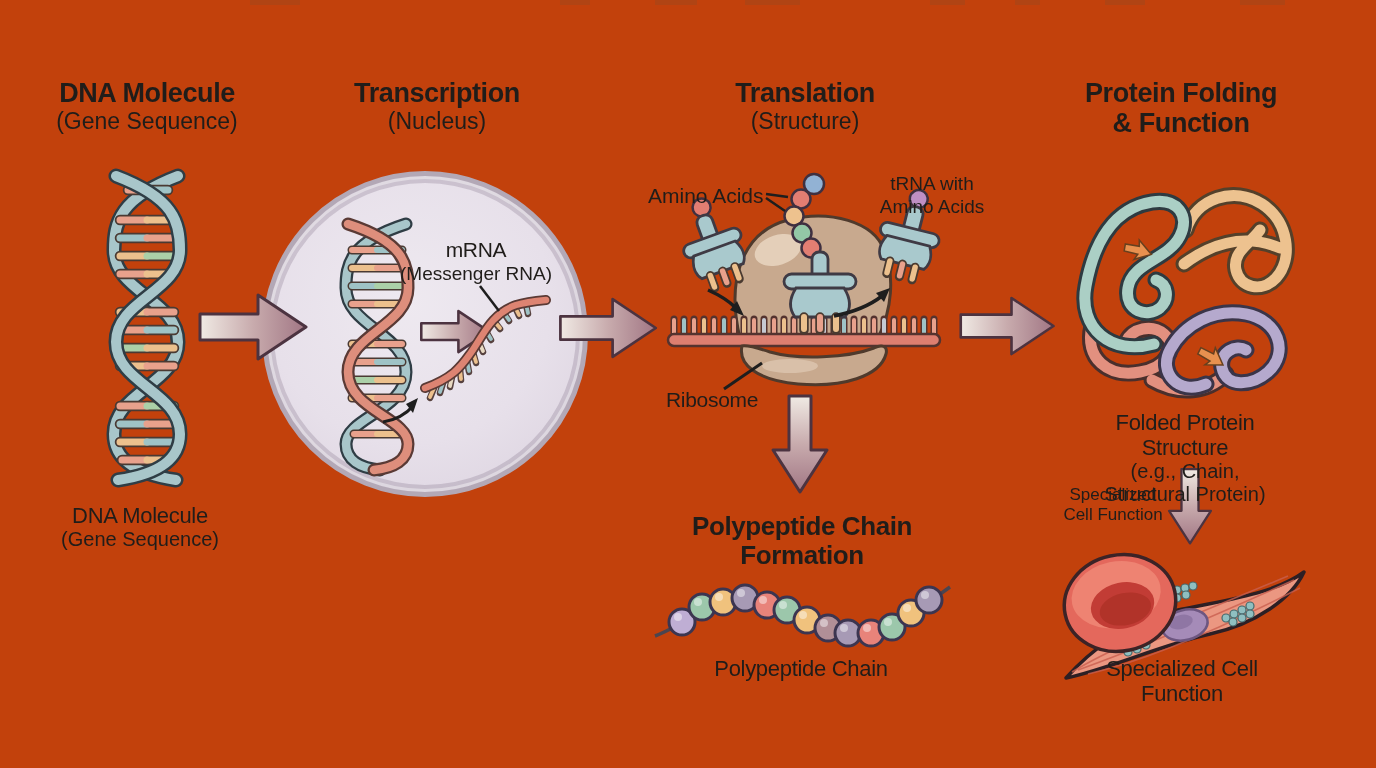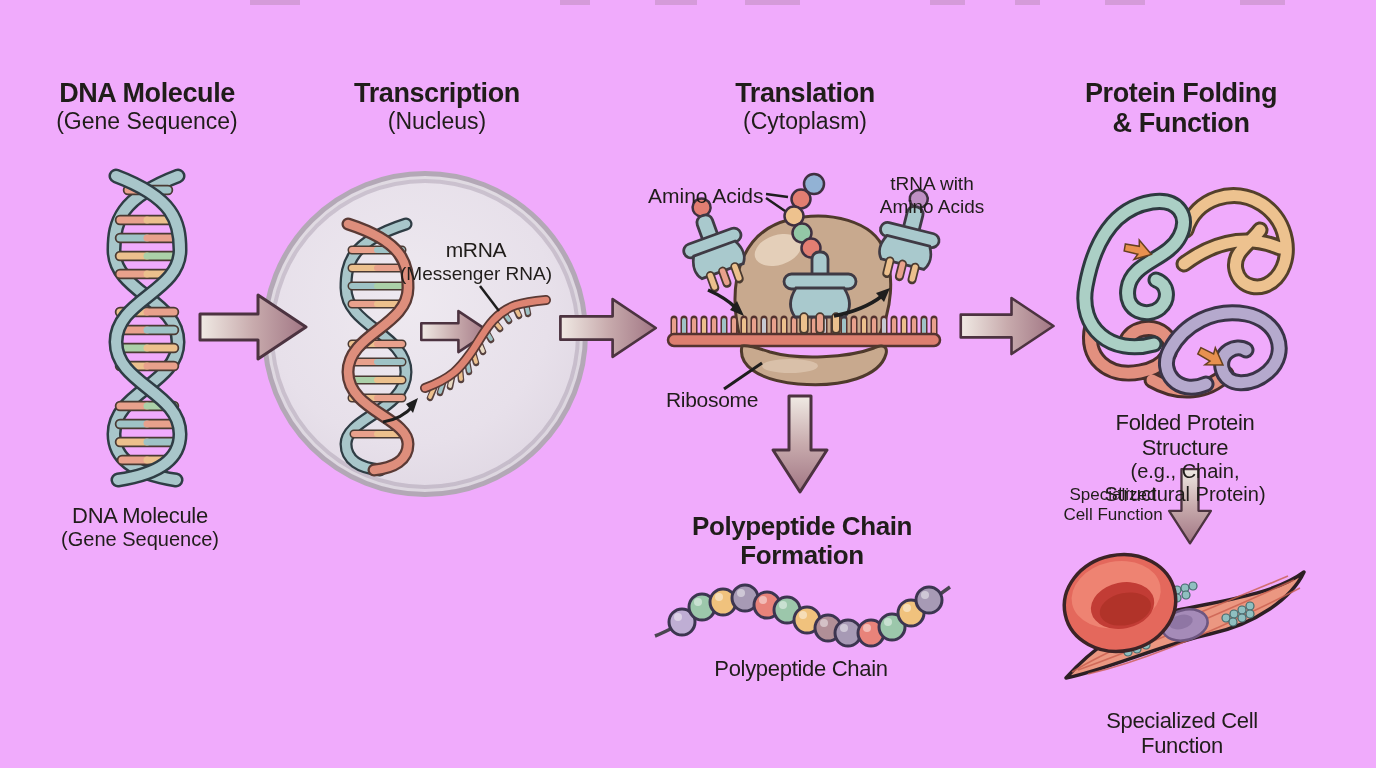--- a/index.html
+++ b/index.html
@@ -1,16 +1,16 @@
 <!DOCTYPE html>
 <html><head>
 <meta charset="utf-8">
 <style>
   html,body{margin:0;padding:0;}
-  .canvas{position:relative;width:1376px;height:768px;background:#f0abfc;overflow:hidden;
+  .canvas{position:relative;width:1376px;height:768px;background:#c2410c;overflow:hidden;
           font-family:"Liberation Sans","DejaVu Sans",sans-serif;color:#201d1a;}
   .abs{position:absolute;}
   .center{transform:translateX(-50%);text-align:center;}
   .ht{font-weight:bold;font-size:27px;line-height:30px;letter-spacing:-0.4px;}
   .hs{font-size:23px;line-height:27px;}
   .cap-t{font-weight:normal;font-size:22px;line-height:25px;letter-spacing:-0.3px;}
   .cap-s{font-size:20px;line-height:23px;}
   .lbl{font-size:21px;}
   .lbl-sm{font-size:19px;line-height:23px;text-align:center;}
   .lbl-b{font-weight:normal;font-size:21px;letter-spacing:-0.3px;}
@@ -40,21 +40,21 @@
   <div class="abs center" style="left:147px;top:78px">
     <div class="ht">DNA Molecule</div>
     <div class="hs">(Gene Sequence)</div>
   </div>
   <div class="abs center" style="left:437px;top:78px">
     <div class="ht">Transcription</div>
     <div class="hs">(Nucleus)</div>
   </div>
   <div class="abs center" style="left:805px;top:78px">
     <div class="ht">Translation</div>
-    <div class="hs">(Cytoplasm)</div>
+    <div class="hs">(Structure)</div>
   </div>
   <div class="abs center" style="left:1181px;top:78px">
     <div class="ht">Protein Folding</div>
     <div class="ht">&amp; Function</div>
   </div>
 
   <svg class="abs" style="left:82px;top:164px" width="132" height="325" viewBox="0 0 132 325">
 
     <path d="M96,12 C38,34 32,58 32,86 C32,128 96,136 96,178 C96,220 32,228 32,270 C32,296 54,310 94,316" fill="none" stroke="#2f3d45" stroke-width="15" stroke-linecap="round"></path>
     <path d="M96,12 C38,34 32,58 32,86 C32,128 96,136 96,178 C96,220 32,228 32,270 C32,296 54,310 94,316" fill="none" stroke="#a8c6ca" stroke-width="10" stroke-linecap="round"></path>
@@ -416,15 +416,15 @@
     </g>
 
     <g transform="rotate(-12 62 55)">
       <ellipse cx="62" cy="55" rx="56" ry="48" fill="#e4685c" stroke="#3c2326" stroke-width="3.5"></ellipse>
       <ellipse cx="60" cy="46" rx="45" ry="33" fill="#ee8372"></ellipse>
       <ellipse cx="64" cy="58" rx="32" ry="23" fill="#c23c35"></ellipse>
       <ellipse cx="66" cy="62" rx="26" ry="16" fill="#b13329"></ellipse>
     </g>
   </svg>
 
-  <div class="abs center cap-t" style="left:1182px;top:708px">Specialized Cell Function</div>
+  <div class="abs center cap-t" style="left:1182px;top:656px">Specialized Cell Function</div>
 
 </div>
 
 </body></html>

